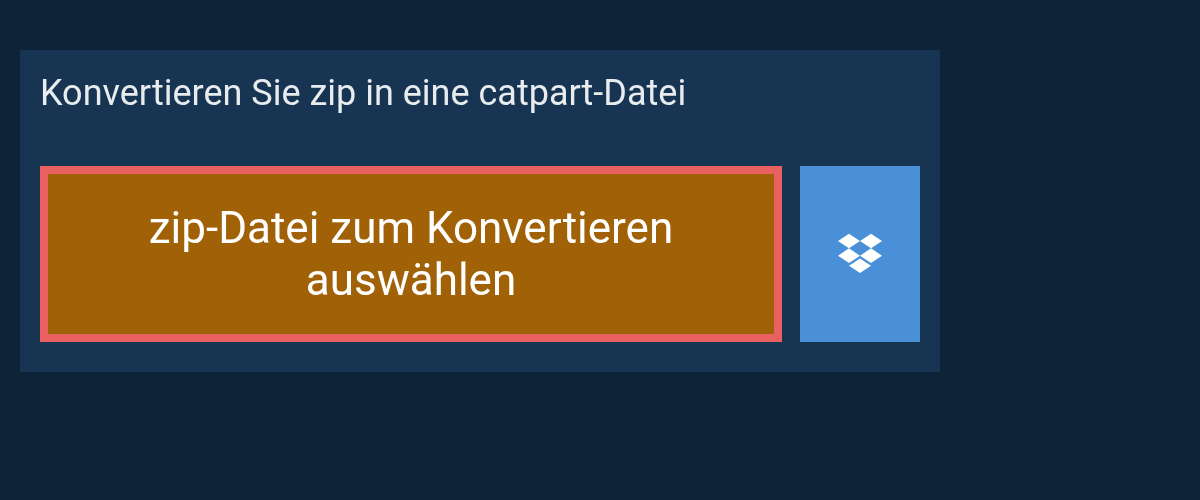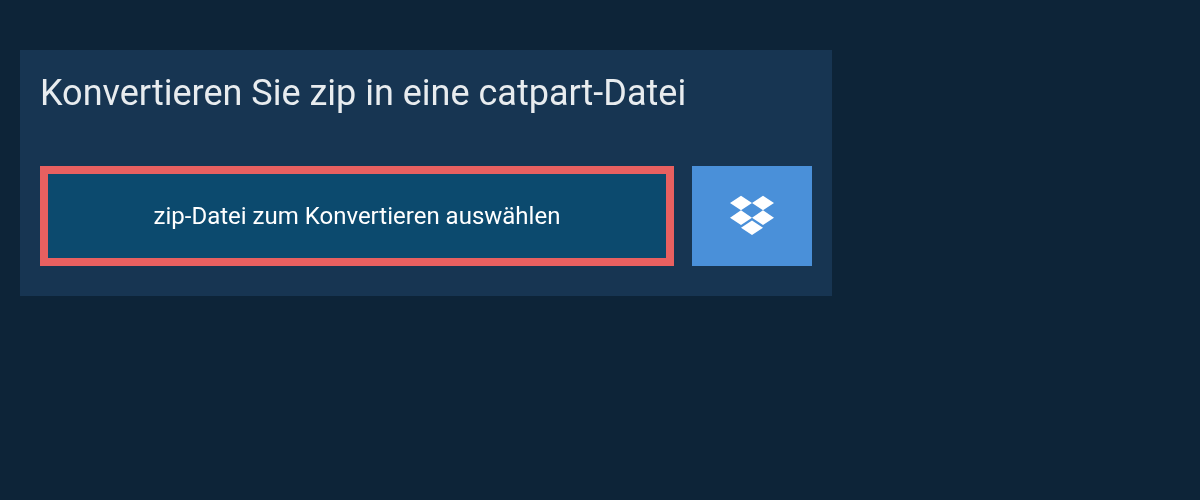--- a/index.html
+++ b/index.html
@@ -7,43 +7,43 @@
       width: 1200px;
       height: 500px;
       background: #0d2438;
       font-family: -apple-system, BlinkMacSystemFont, "Segoe UI", Roboto, Helvetica, Arial, sans-serif;
       overflow: hidden;
     }
     .panel {
       position: absolute;
       left: 20px;
       top: 50px;
-      width: 812px;
+      width: 920px;
       background: #173552;
       padding-bottom: 30px;
     }
     .title-bar {
       background: #173552;
       padding: 22px 20px;
       color: #e8ecef;
       font-size: 36px;
       font-weight: 400;
       width: 760px;
     }
     .button-row {
       display: flex;
       margin: 30px 20px 0 20px;
       gap: 18px;
       align-items: stretch;
     }
     .select-file-button {
-      background: #0c4a6e;
+      background: #a16207;
       border: 8px solid #e86060;
       color: #ffffff;
-      font-size: 24px;
+      font-size: 44px;
       font-weight: 400;
       padding: 28px 40px;
       flex: 1;
       text-align: center;
       cursor: pointer;
       display: flex;
       align-items: center;
       justify-content: center;
     }
     .dropbox-button {

